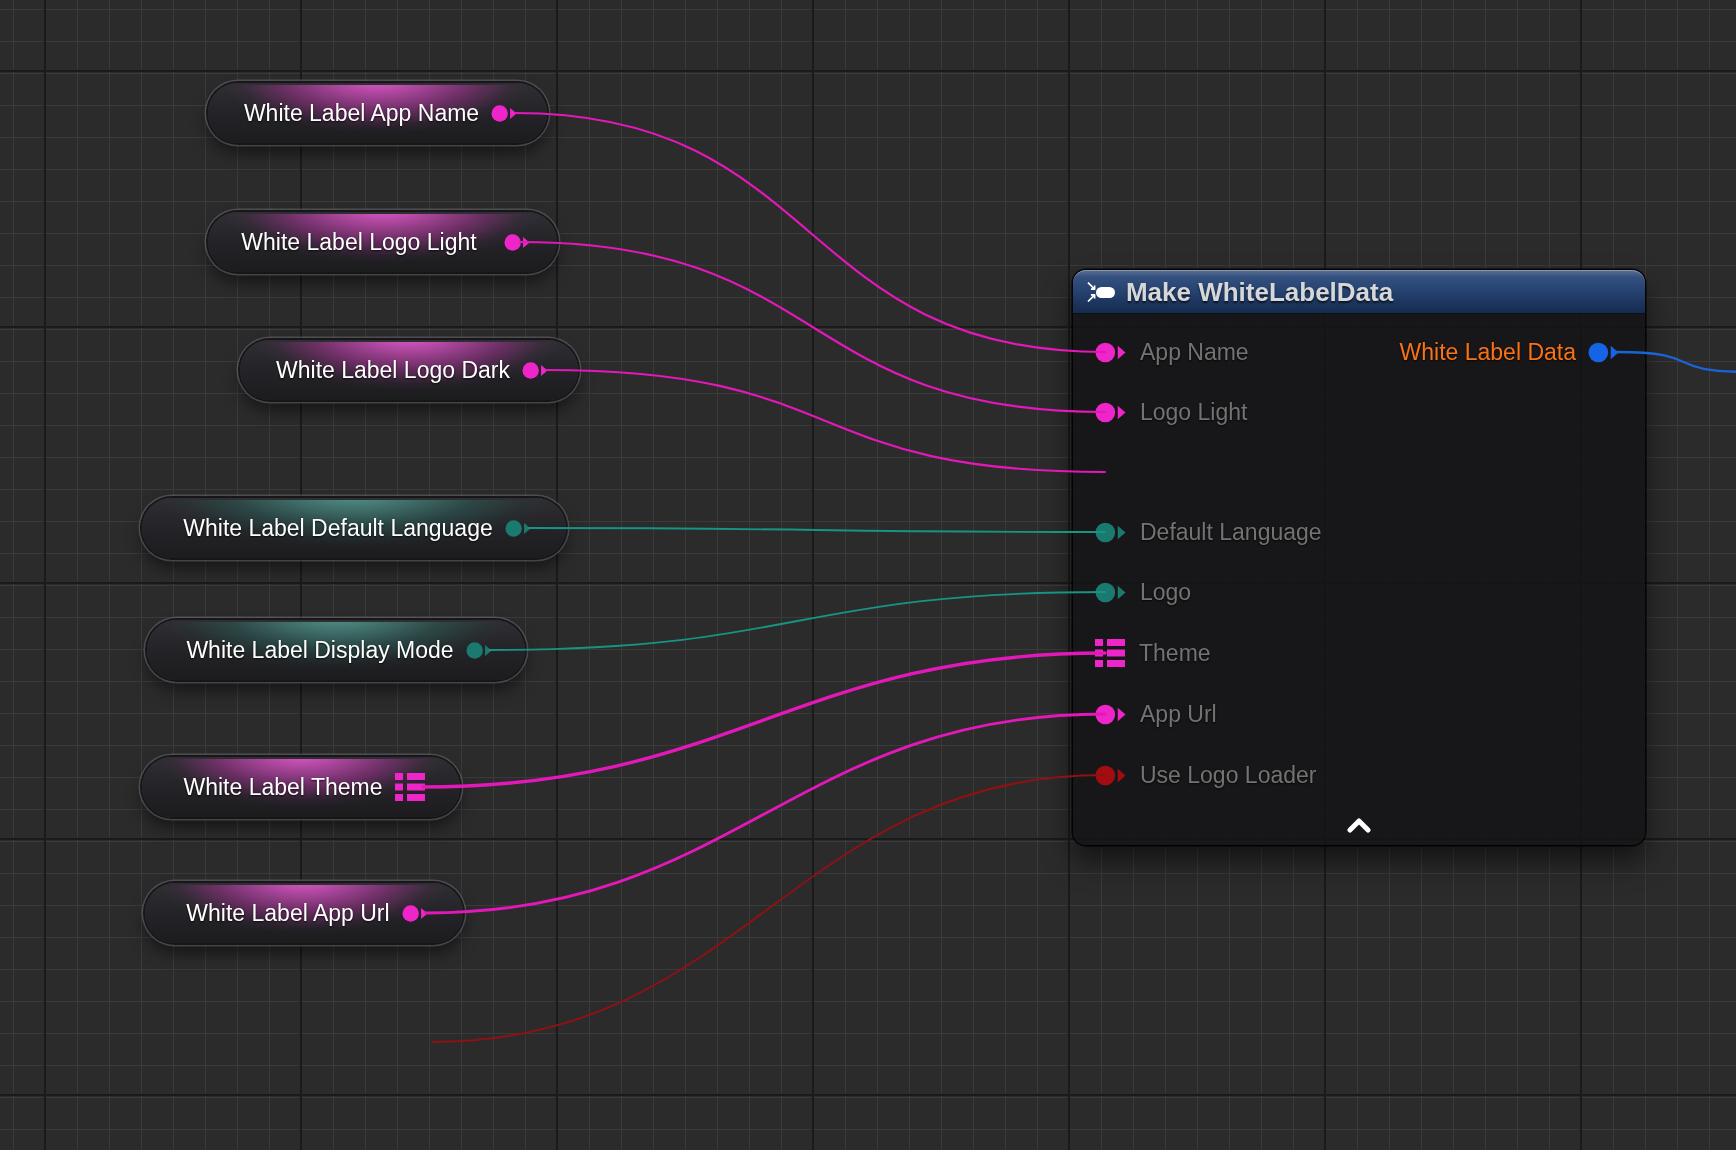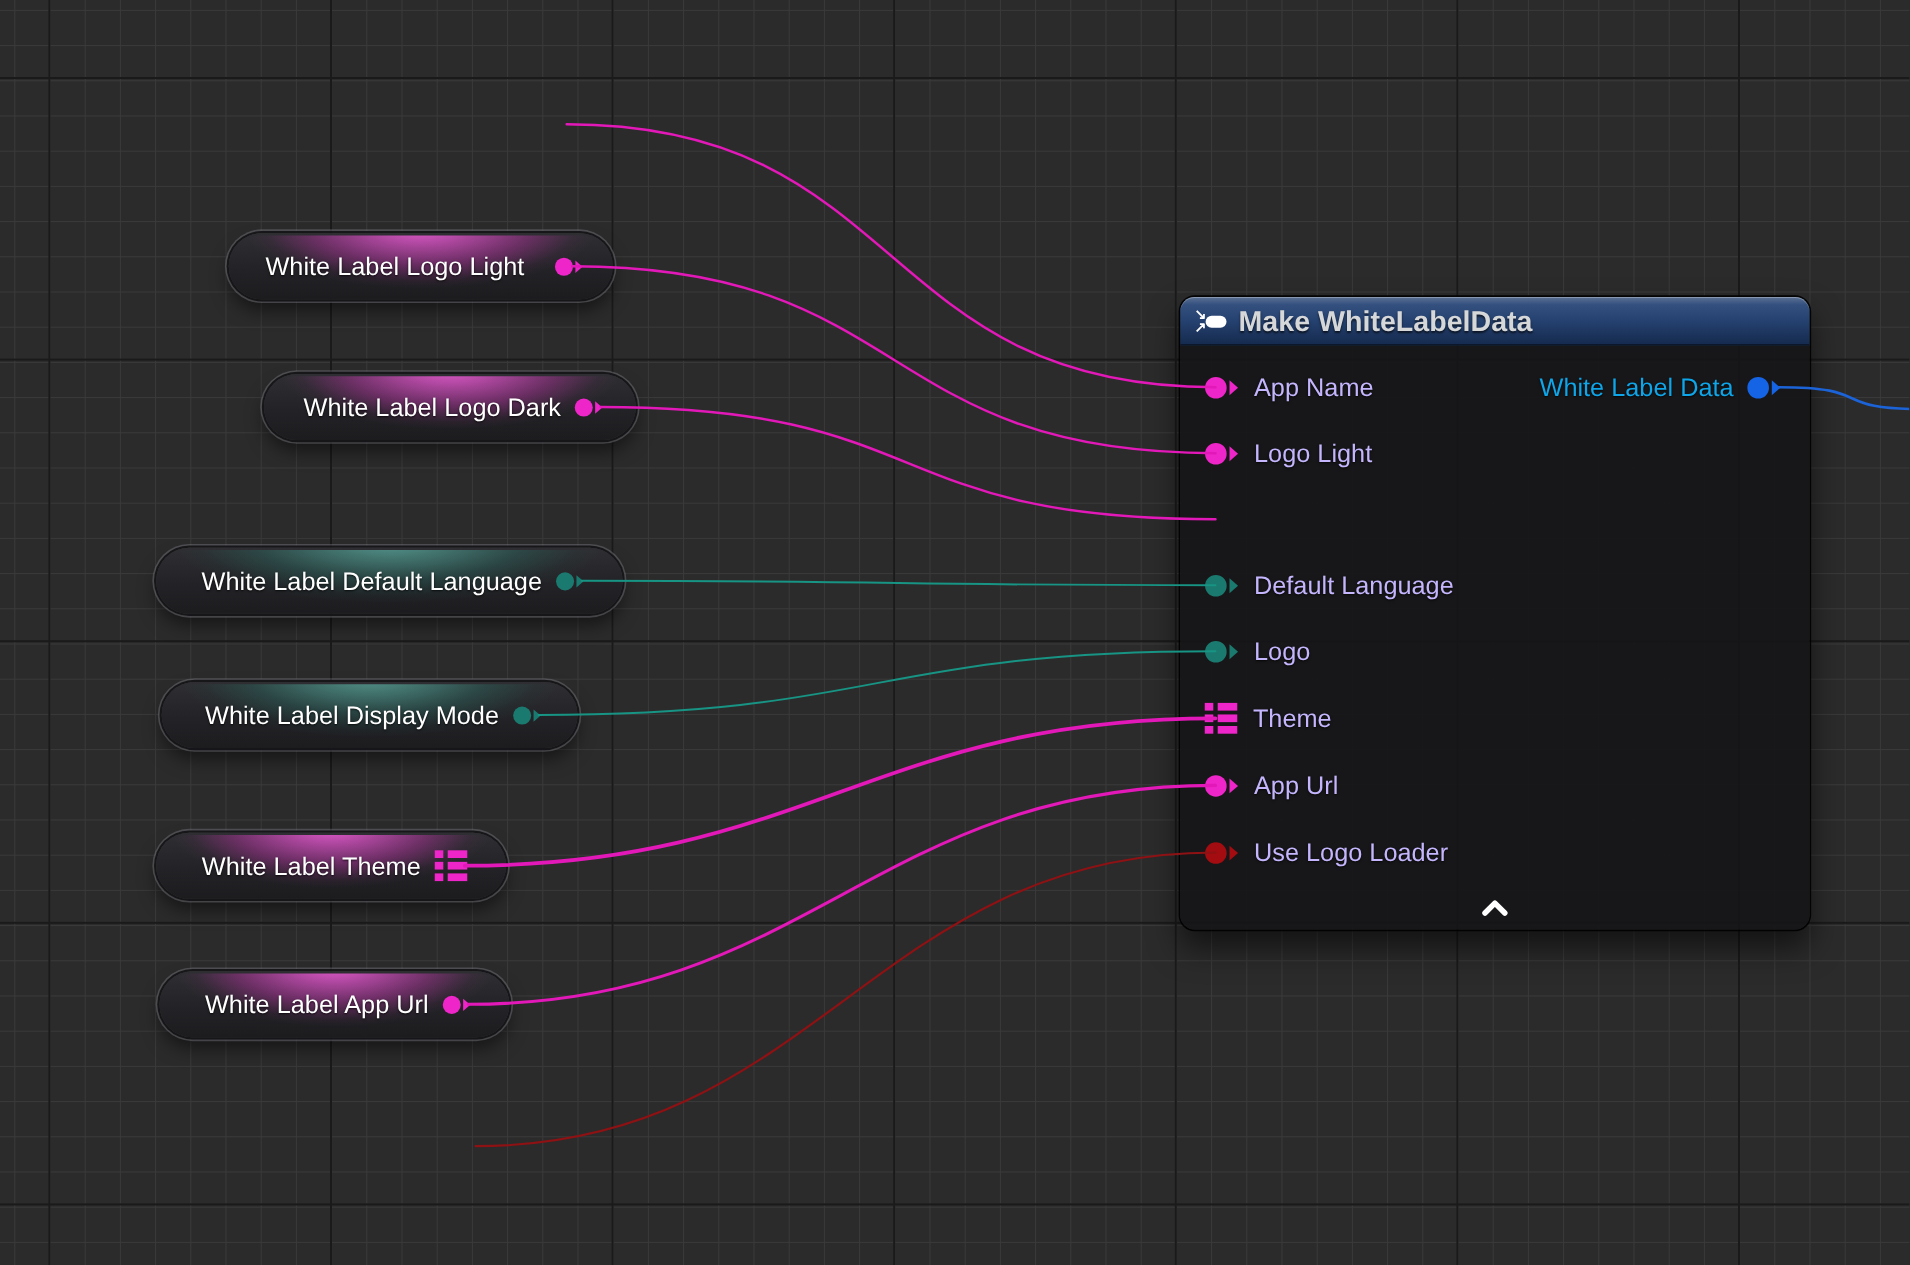--- a/index.html
+++ b/index.html
@@ -47,34 +47,45 @@
     background:linear-gradient(180deg,#5d7294 0%,#33507f 16%,#24406e 52%,#152a4d 100%);
     box-shadow:inset 0 1px 0 rgba(255,255,255,.28),inset 0 -1px 0 rgba(0,0,0,.6);
     cursor:default;
   }
   #make-title{font-size:26px;font-weight:bold;color:#d6d7d9;text-shadow:0 2px 2px rgba(0,0,0,.65);white-space:nowrap;}
   .make-icon{display:flex;align-items:center;}
   .make-icon .arrows{display:flex;flex-direction:column;color:#fff;font-size:13px;line-height:12px;font-weight:bold;text-shadow:none;}
   .make-icon .pill-glyph{width:19px;height:11px;border-radius:5.5px;background:#fff;margin-left:-1px;}
   .pin-row{
     position:absolute;left:22px;height:60px;display:flex;align-items:center;gap:14px;
-    color:#c4b5fd;font-size:23px;white-space:nowrap;text-shadow:0 1px 2px rgba(0,0,0,.8);
+    color:#737373;font-size:23px;white-space:nowrap;text-shadow:0 1px 2px rgba(0,0,0,.8);
   }
   .out-row{
     position:absolute;right:26px;height:60px;display:flex;align-items:center;gap:12px;
-    color:#0ea5e9;font-size:23px;white-space:nowrap;text-shadow:0 1px 2px rgba(0,0,0,.8);
+    color:#f97316;font-size:23px;white-space:nowrap;text-shadow:0 1px 2px rgba(0,0,0,.8);
   }
   #collapse{position:absolute;left:50%;transform:translateX(-50%);cursor:pointer;}
   
   #wires{position:absolute;left:0;top:0;z-index:40;pointer-events:none;}
 </style>
 </head>
 <body>
 
 <div id="canvas">
+    <div class="getter pink" style="left: 208px; top: 83px; width: 339px;">
+      <span class="glabel">White Label App Name</span>
+      <span class="pin">
+        <svg width="26" height="19" viewBox="0 0 30 22">
+          <g fill="#ee25c8">
+            <circle cx="10" cy="11" r="9.5"></circle>
+            <path d="M22 4.5 L29.5 11 L22 17.5 Z"></path>
+          </g>
+        </svg>
+      </span>
+    </div>
     <div class="getter pink" style="left: 208px; top: 212px; width: 349px; gap: 27px;">
       <span class="glabel">White Label Logo Light</span>
       <span class="pin">
         <svg width="26" height="19" viewBox="0 0 30 22">
           <g fill="#ee25c8">
             <circle cx="10" cy="11" r="9.5"></circle>
             <path d="M22 4.5 L29.5 11 L22 17.5 Z"></path>
           </g>
         </svg>
       </span>

